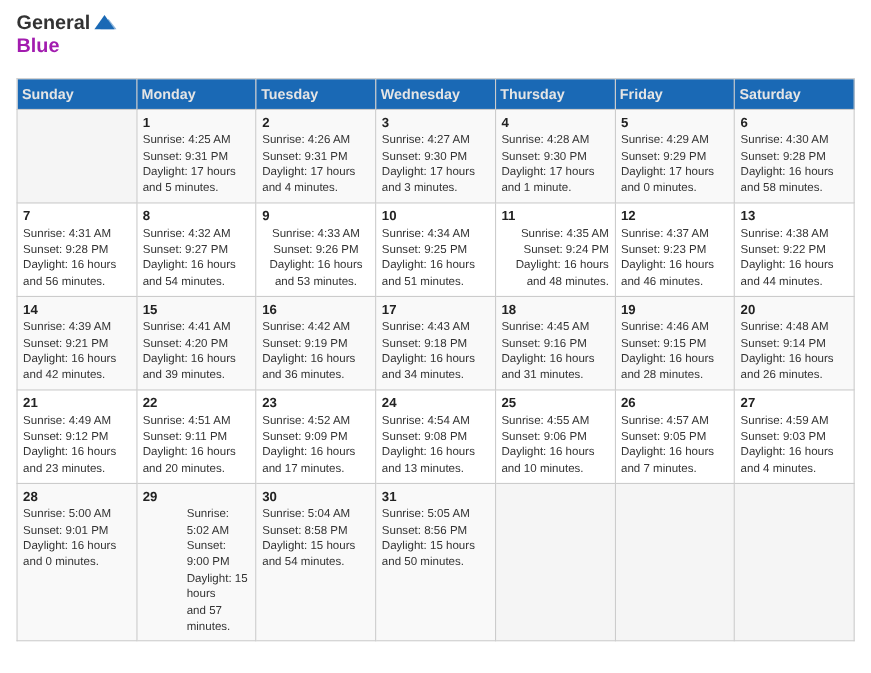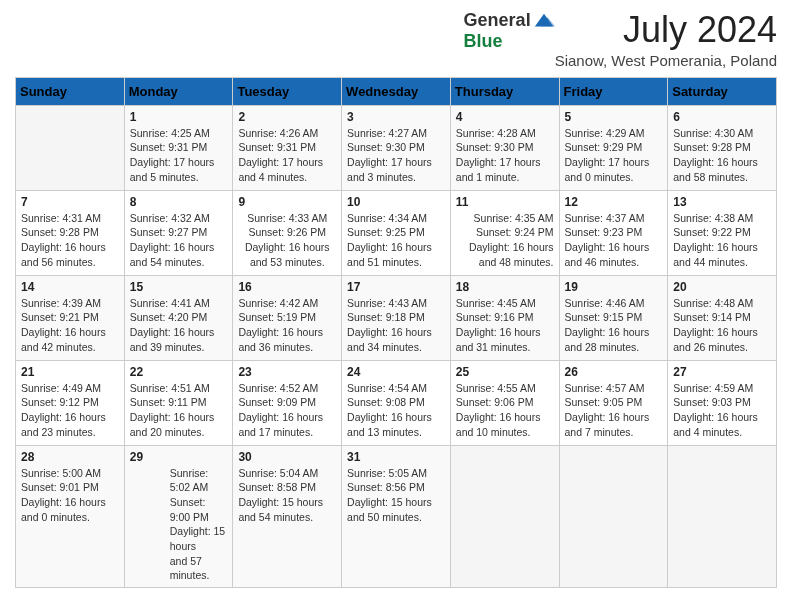--- a/index.html
+++ b/index.html
@@ -5,39 +5,40 @@
     * { box-sizing: border-box; margin: 0; padding: 0; }
     body {
       font-family: Arial, sans-serif;
       background: #fff;
       width: 792px;
       min-height: 612px;
       padding: 10px 15px 15px 15px;
     }
     .header-row {
       display: flex;
-      justify-content: flex-end;
+      justify-content: space-between;
       align-items: flex-start;
-      margin-bottom: 8px;
+      margin-bottom: 19px;
+      gap: 32px;
     }
     .logo {
       display: flex;
       align-items: center;
       gap: 4px;
     }
     .logo-text-general {
       font-size: 18px;
       font-weight: bold;
       color: #333;
       line-height: 1.1;
     }
     .logo-text-blue {
       font-size: 18px;
       font-weight: bold;
-      color: #15803d;
+      color: #a21caf;
       line-height: 1.1;
     }
     .logo-icon {
       width: 22px;
       height: 22px;
       margin-left: 2px;
     }
     .title-block {
       text-align: right;
     }
@@ -52,21 +53,21 @@
       color: #444;
       margin-top: 2px;
     }
     table {
       width: 100%;
       border-collapse: collapse;
       table-layout: fixed;
     }
     thead tr th {
       background: #1a69b5;
-      color: #000000;
+      color: #e5e5e5;
       font-size: 13px;
       font-weight: bold;
       padding: 6px 4px;
       text-align: left;
       border: 1px solid #ccc;
     }
     tbody tr td {
       vertical-align: top;
       border: 1px solid #ccc;
       padding: 4px 5px;
@@ -104,24 +105,20 @@
         <svg class="logo-icon" viewBox="0 0 24 24" xmlns="http://www.w3.org/2000/svg">
           <polygon points="2,18 12,4 22,18" fill="#1a69b5"></polygon>
           <polygon points="8,18 16,8 24,18" fill="#1a69b5" opacity="0.5"></polygon>
         </svg>
       </div>
       <div>
         <span class="logo-text-blue">Blue</span>
       </div>
     </div>
   </div>
-  <div class="title-block">
-    <div class="month-year">July 2024</div>
-    <div class="location">Sianow, West Pomerania, Poland</div>
-  </div>
 </div>
 
 <table>
   <thead>
     <tr>
     <th>Sunday</th>
         <th>Monday</th>
         <th>Tuesday</th>
         <th>Wednesday</th>
         <th>Thursday</th>
@@ -237,21 +234,21 @@
         <td>
           <span class="day-number">15</span>
           <div class="day-info" style="white-space: pre-line;">Sunrise: 4:41 AM
 Sunset: 4:20 PM
 Daylight: 16 hours
 and 39 minutes.</div>
         </td>
         <td>
           <span class="day-number">16</span>
           <div class="day-info" style="white-space: pre-line;">Sunrise: 4:42 AM
-Sunset: 5:19 PM
+Sunset: 9:19 PM
 Daylight: 16 hours
 and 36 minutes.</div>
         </td>
         <td>
           <span class="day-number">17</span>
           <div class="day-info" style="white-space: pre-line;">Sunrise: 4:43 AM
 Sunset: 9:18 PM
 Daylight: 16 hours
 and 34 minutes.</div>
         </td>

